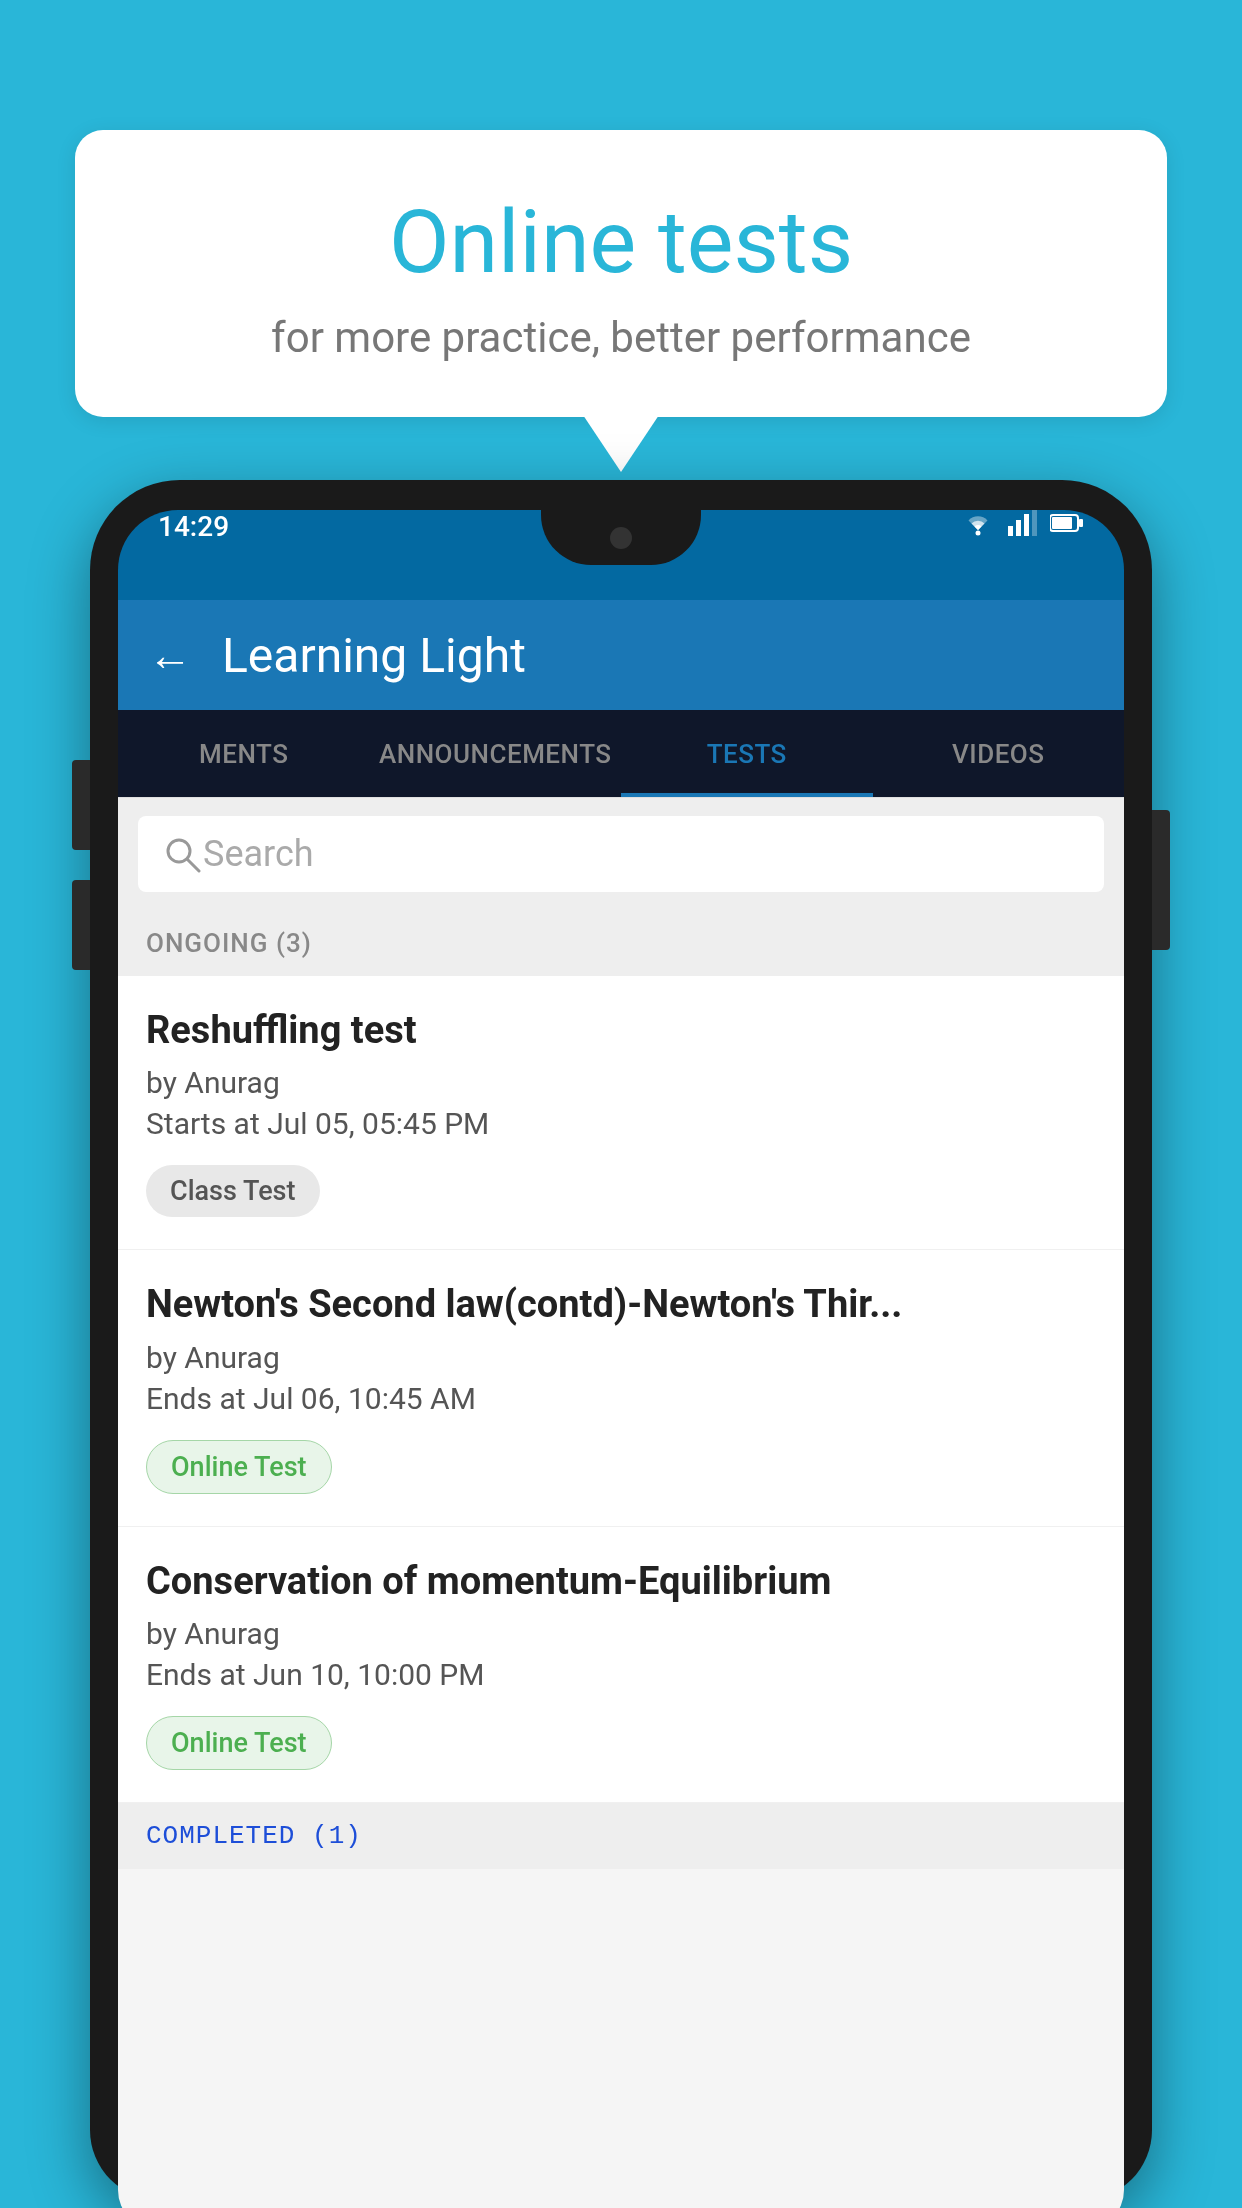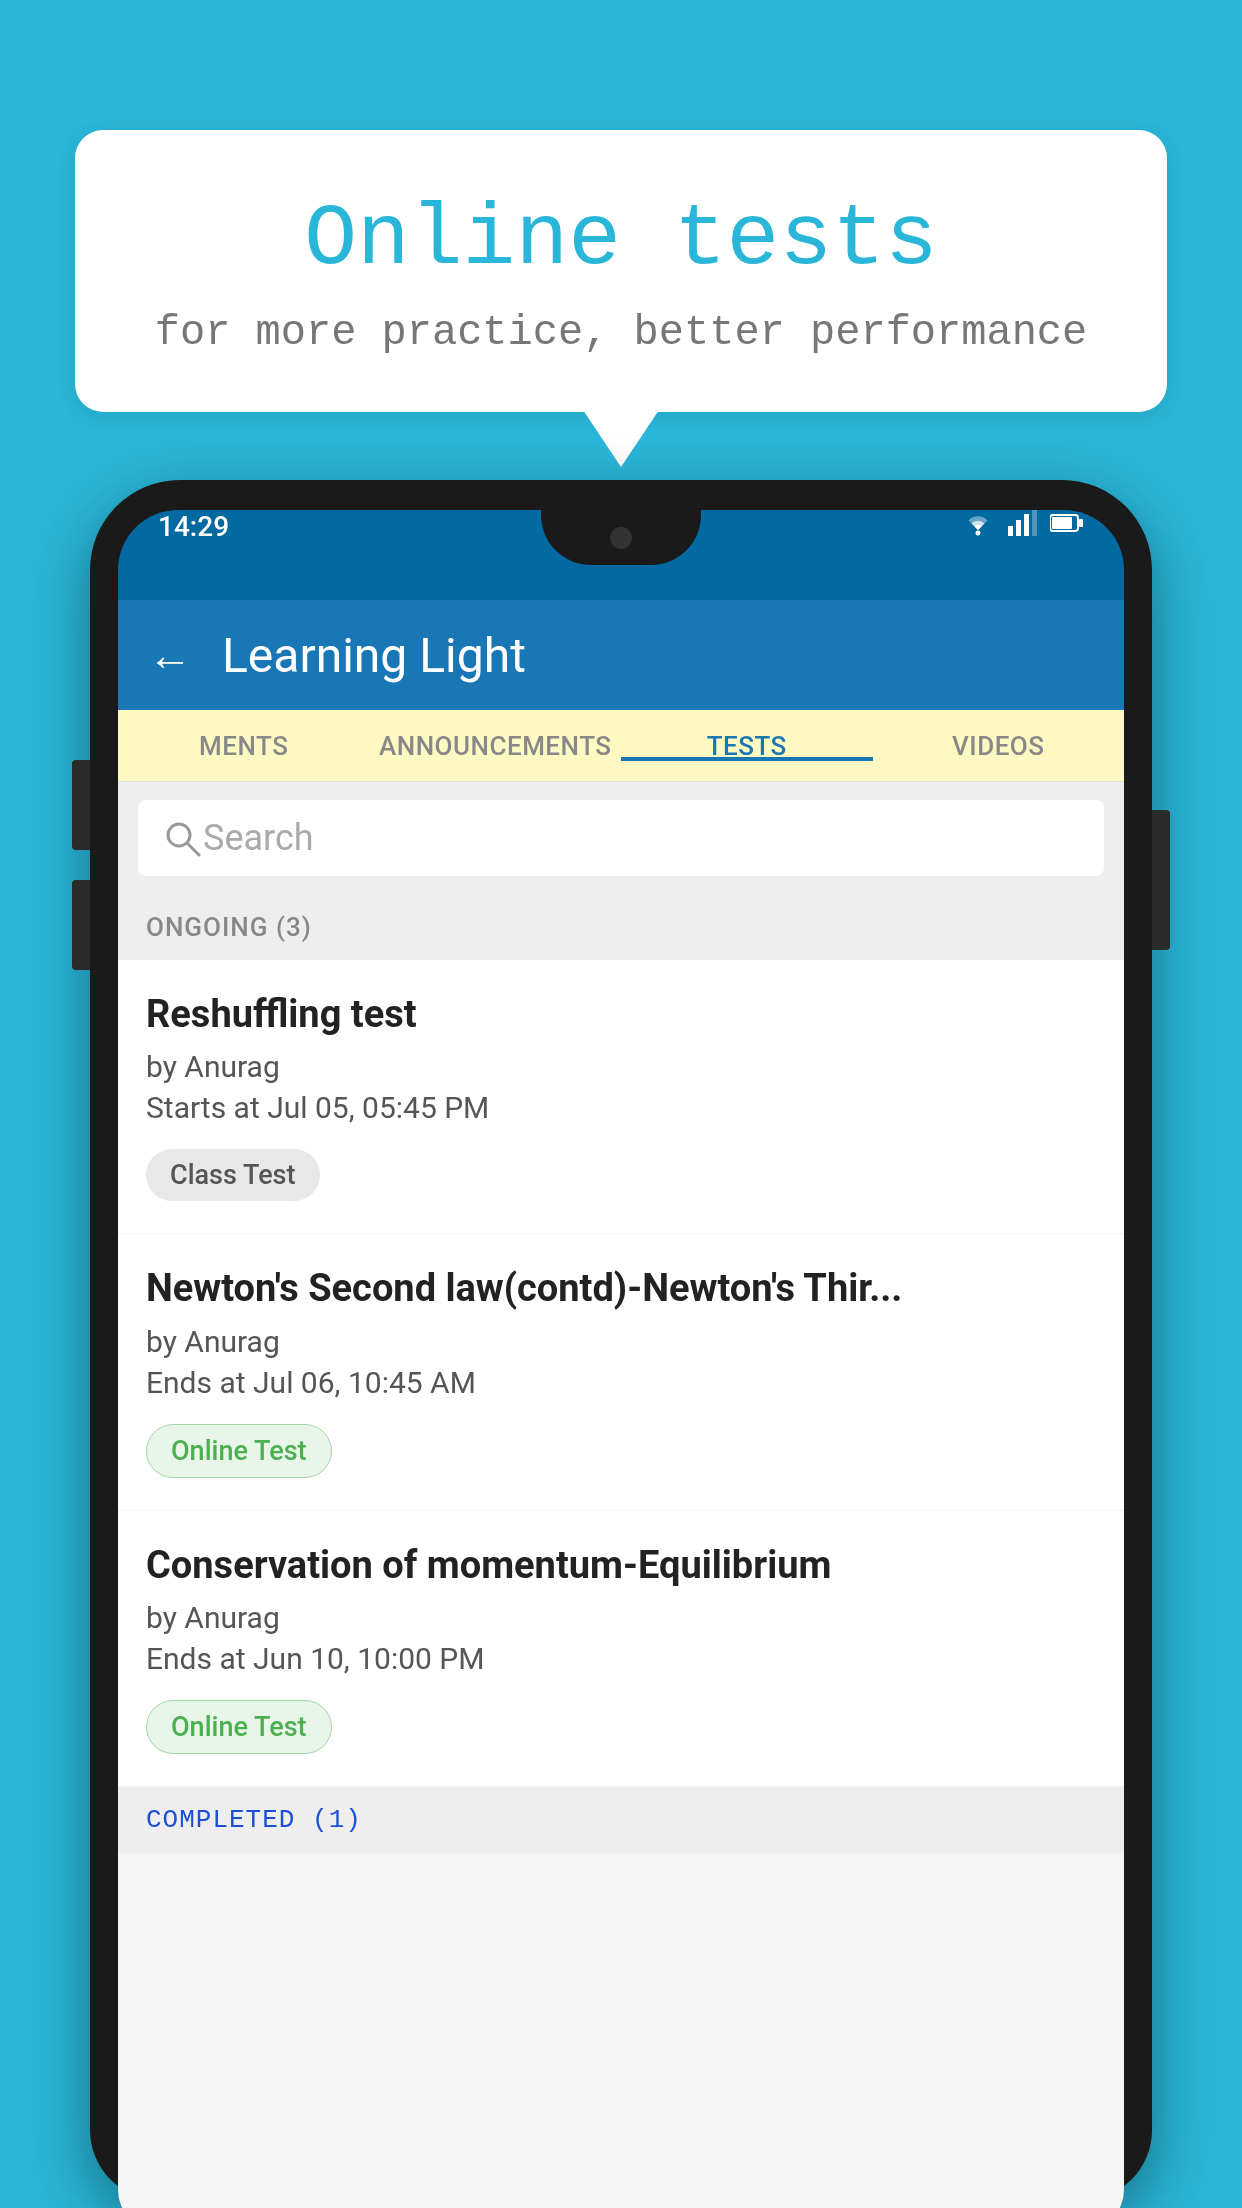--- a/index.html
+++ b/index.html
@@ -16,21 +16,20 @@
     
     .speech-bubble {
       position: absolute;
       top: 130px;
       left: 75px;
       right: 75px;
       background: white;
       border-radius: 28px;
       padding: 60px 50px 55px 50px;
       box-shadow: 0 4px 20px rgba(0,0,0,0.1);
-      font-family: Liberation Mono, monospace;
     }
 
     .speech-bubble::after {
       content: '';
       position: absolute;
       bottom: -55px;
       left: 50%;
       transform: translateX(-50%);
       width: 0;
       height: 0;
@@ -145,25 +144,24 @@
     }
 
     .app-title {
       color: white;
       font-size: 48px;
       font-weight: 400;
     }
 
     
     .tabs-bar {
-      background: #fef9c3;
+      background: #0f172a;
       display: flex;
       border-bottom: 1px solid #e0e0e0;
-      height: 72px;
-      align-items: center;
+      height: 88px;
     }
 
     .tab-item {
       flex: 1;
       display: flex;
       align-items: center;
       justify-content: center;
       font-size: 26px;
       font-weight: 500;
       color: #888;

